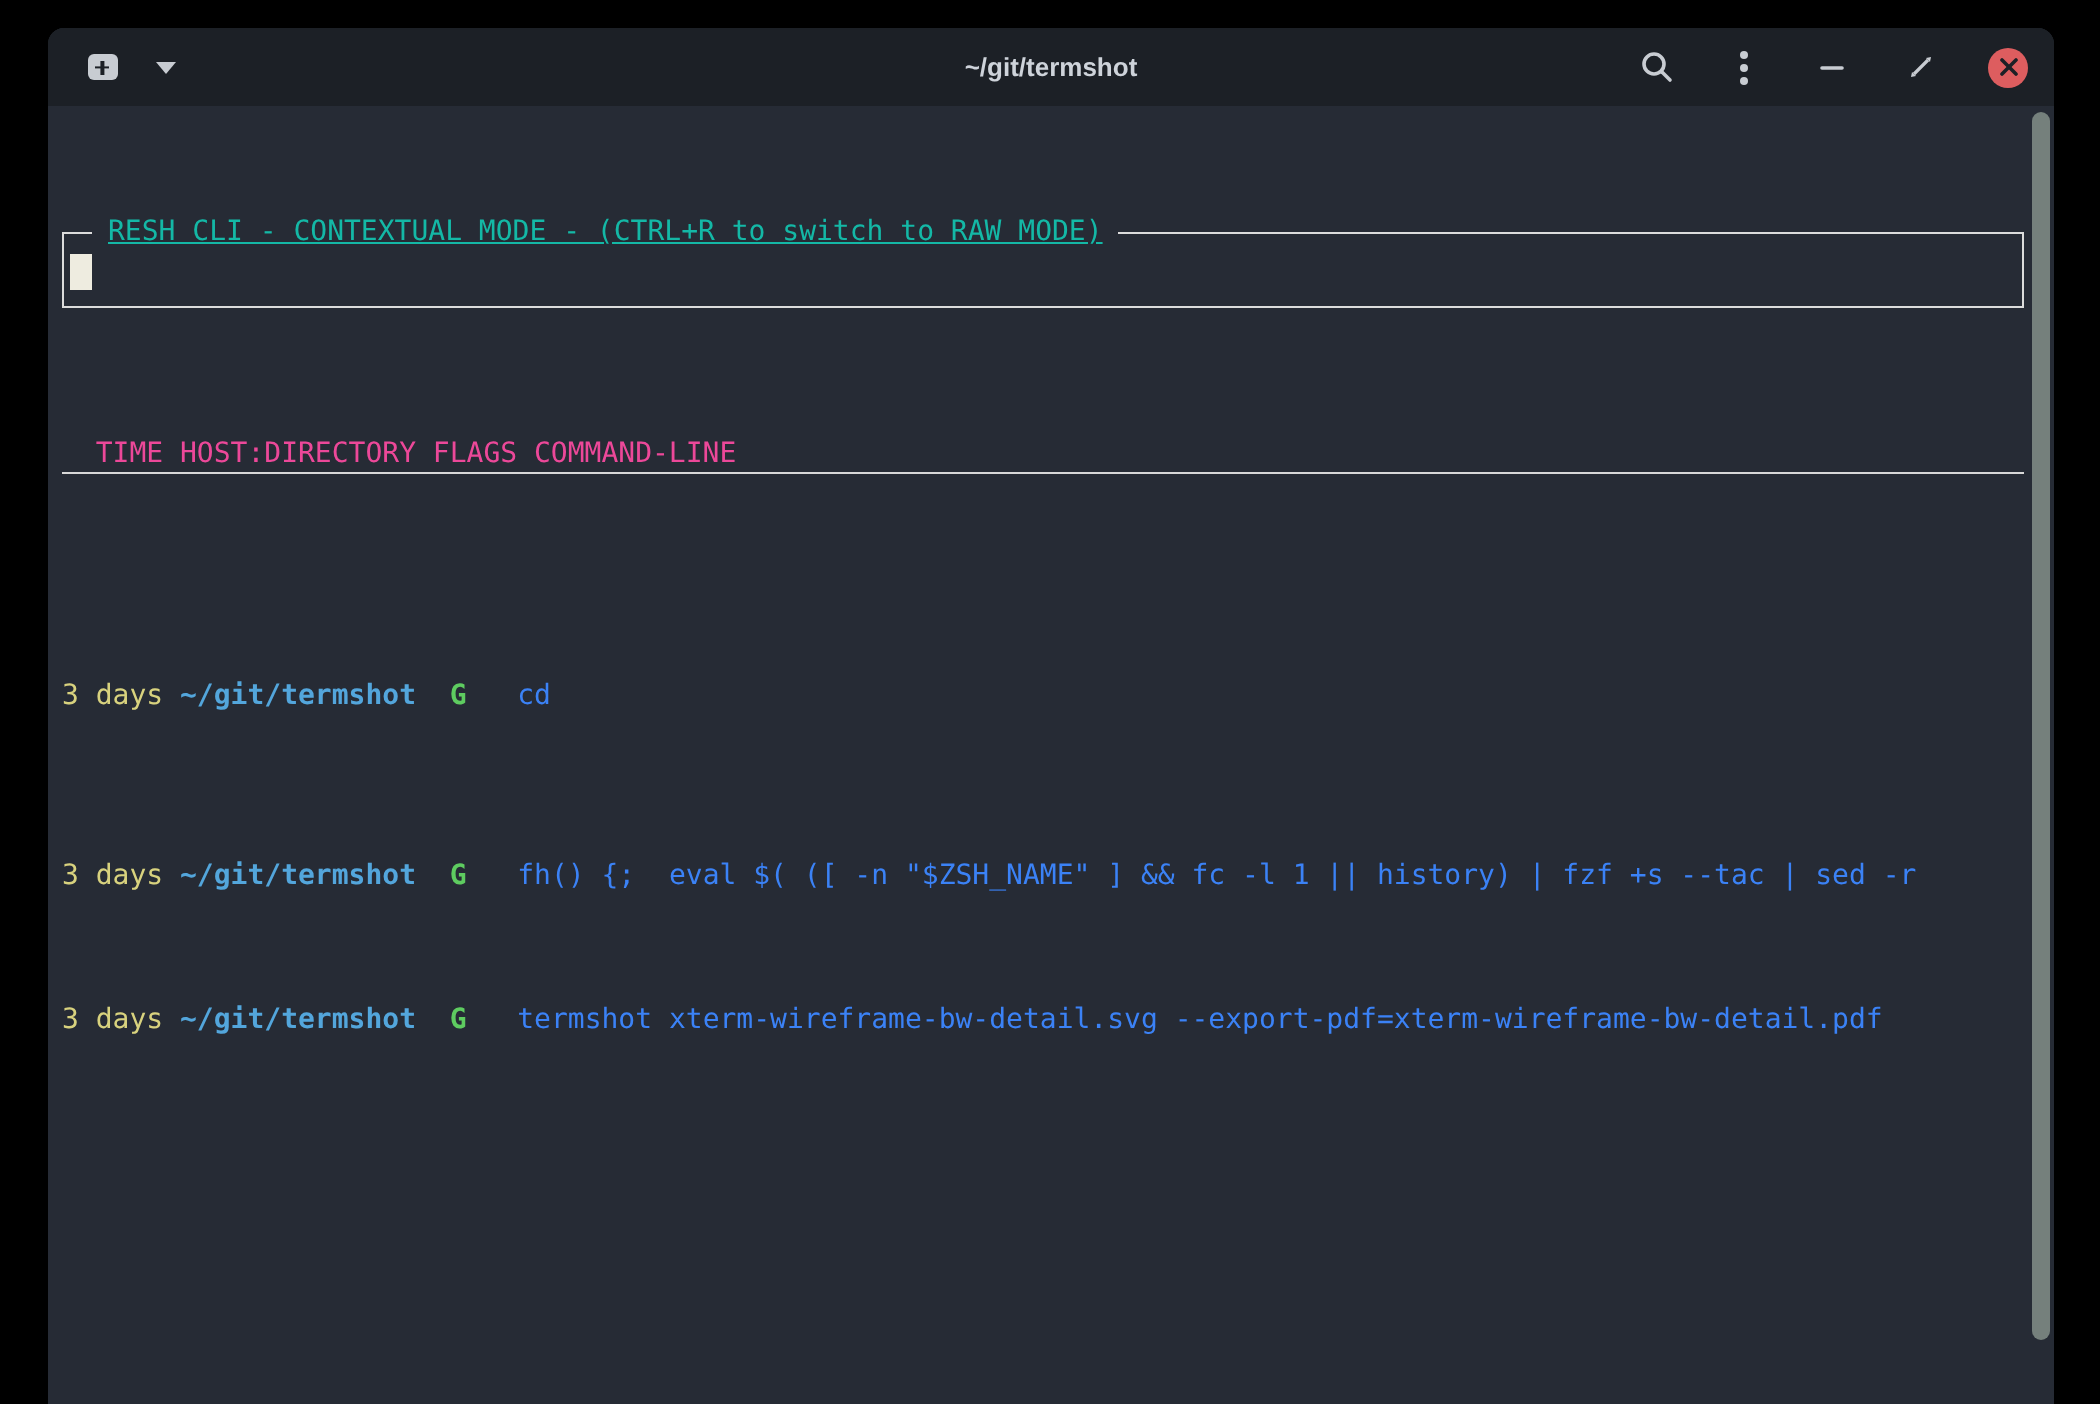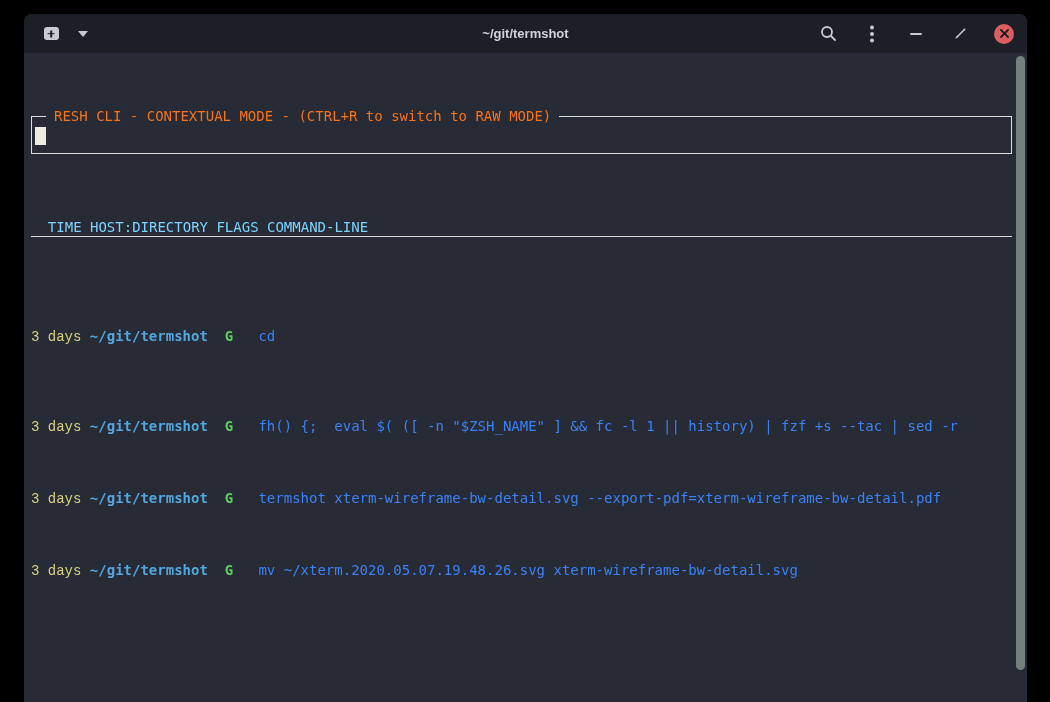--- a/index.html
+++ b/index.html
@@ -45,32 +45,33 @@
   .term {
     position:relative; height:619px; color:#e8eaed;
     font-size:14px; line-height:18px; white-space:pre;
   }
   .resh-box {
     position:relative; margin:9px 0 0 7px; width:981px; height:38px;
     border:1px solid #dcdcdc;
   }
   .box-title {
     position:absolute; top:-10px; left:14px; background:#262b35; padding:0 8px;
-    color:#f97316;
+    color:#14b8a6;
+    text-decoration:underline;
   }
   .cursor-block {
     position:absolute; left:3px; top:10px; width:11px; height:18px; background:#eeece0;
   }
   .table-header {
-    margin:10px 0 0 7px; width:981px; height:19px;
-    border-bottom:1px solid #d8d8d8; color:#7dd3fc;
+    margin:10px 0 12px 7px; width:981px; height:19px;
+    border-bottom:1px solid #d8d8d8; color:#ec4899;
   }
   .rows { margin-left:7px; width:981px; }
   .row { height:18px; overflow:hidden; cursor:pointer; }
-  .row .t { color:#d8d27e;font-family:Liberation Mono, monospace; }
+  .row .t { color:#d8d27e; }
   .row .d { color:#53a6dc; font-weight:bold; }
   .row .f { color:#5ecc60; font-weight:bold; }
   .row .c { color:#3b82f6; }
   .row.selected { background:#eeece0; font-weight:bold; }
   .row.selected .t { color:#1a1f27; }
   .row.selected .d { color:#28567e; }
   .row.selected .f { color:#216b37; }
   .row.selected .c { color:#1a1f27; }
   .scrollbar-track {
     position:absolute; top:3px; right:1px; bottom:2px; width:11px;
@@ -143,21 +144,20 @@
     <div class="table-header">  TIME HOST:DIRECTORY FLAGS COMMAND-LINE</div>
 
     <div class="rows" id="rows">
   <div class="row"><span class="t">3 days</span><span class="d"> ~/git/termshot</span><span class="f">  G</span><span class="c">   cd</span></div>
 
 
   <div class="row"><span class="t">3 days</span><span class="d"> ~/git/termshot</span><span class="f">  G</span><span class="c">   fh() {;  eval $( ([ -n "$ZSH_NAME" ] &amp;&amp; fc -l 1 || history) | fzf +s --tac | sed -r</span></div>
 
   <div class="row"><span class="t">3 days</span><span class="d"> ~/git/termshot</span><span class="f">  G</span><span class="c">   termshot xterm-wireframe-bw-detail.svg --export-pdf=xterm-wireframe-bw-detail.pdf</span></div>
 
-  <div class="row"><span class="t">3 days</span><span class="d"> ~/git/termshot</span><span class="f">  G</span><span class="c">   mv ~/xterm.2020.05.07.19.48.26.svg xterm-wireframe-bw-detail.svg</span></div>
 
   
 
   
 
   
 
   
 
   

